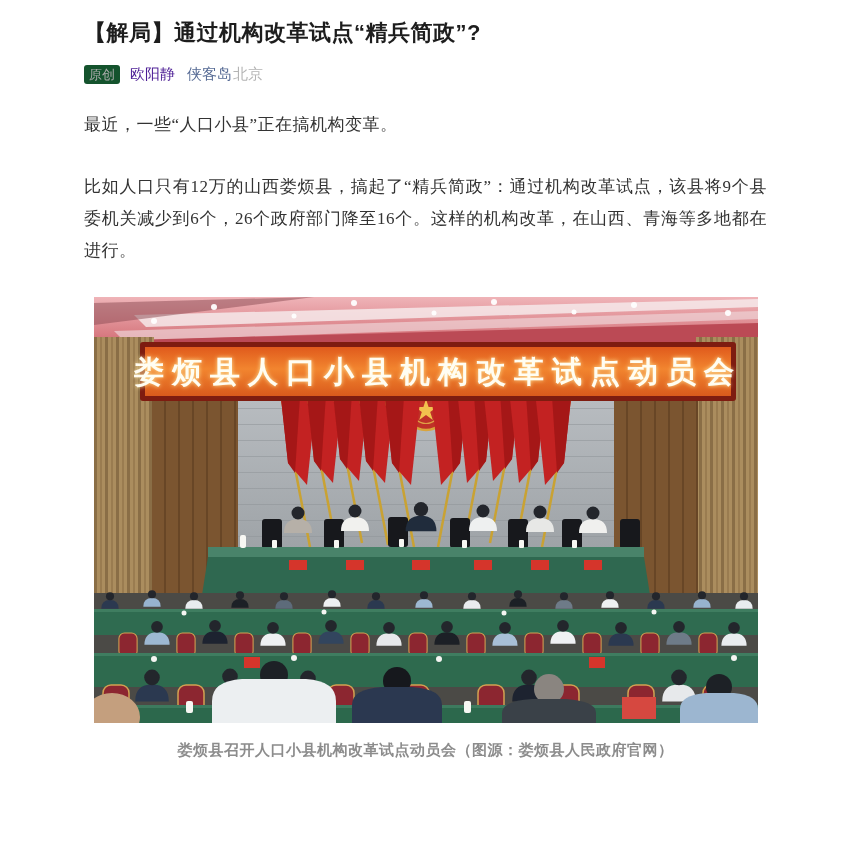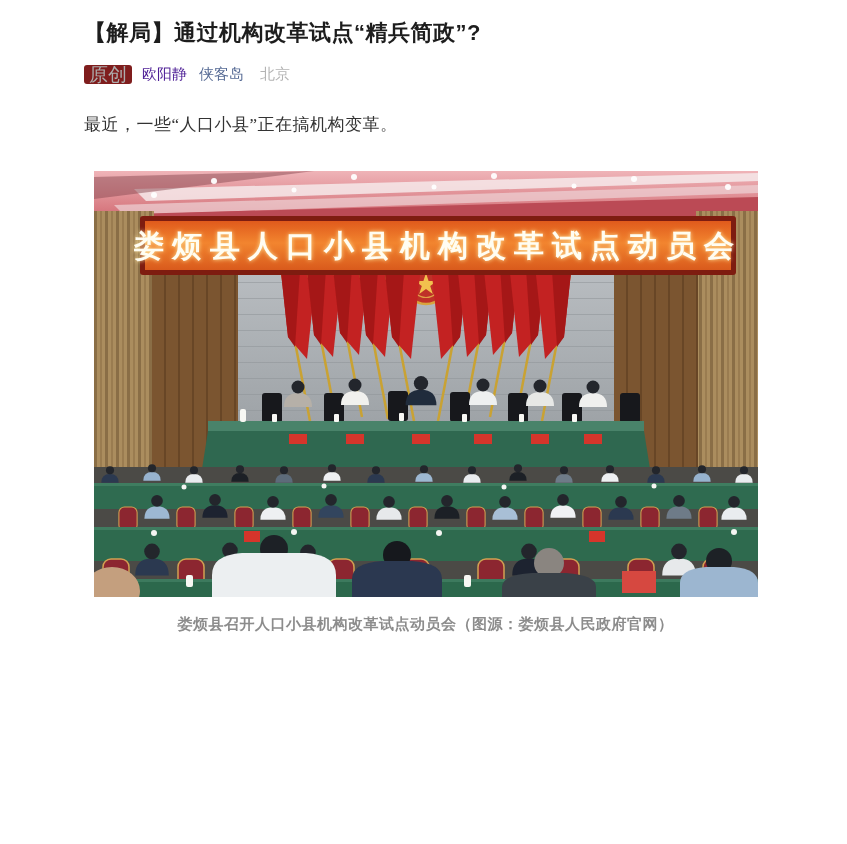--- a/index.html
+++ b/index.html
@@ -3,24 +3,24 @@
 <meta charset="utf-8">
 <style>
   * { box-sizing: border-box; margin: 0; padding: 0; }
   html,body { width: 847px; height: 844px; background: #ffffff; overflow: hidden;
     font-family: "Liberation Sans", "DejaVu Sans", sans-serif; }
   .article { padding: 18px 80px 0 84px; width: 847px; }
   .title { font-size: 22px; line-height: 30px; font-weight: bold; color: #1d1d1d;
     letter-spacing: 0.5px; margin-bottom: 17px; }
   .byline { display: flex; align-items: center; font-size: 15px; color: #9e9e9e;
     margin-bottom: 25px; white-space: nowrap; }
-  .orig-badge { background: #7f1d1d; color: #adadad; font-size: 19px; line-height: 19px;
+  .orig-badge { background: #14532d; color: #adadad; font-size: 13px; line-height: 19px;
     padding: 0 5px; border-radius: 3px; margin-right: 10px; }
   .author { color: #4c1d95; margin-right: 12px; }
-  .account { color: #576b95; font-weight: 500; margin-right: 16px; cursor: pointer; }
+  .account { color: #576b95; font-weight: 500; margin-right: 1px; cursor: pointer; }
   .pubdate { color: #b4b4b4; margin-right: 9px; }
   .publoc { color: #b4b4b4; }
   .para { font-size: 17px; line-height: 32px; color: #333333; letter-spacing: 0.5px;
     text-align: justify; margin-bottom: 30px; font-family: Liberation Serif, serif; }
   .photo-wrap { margin-top: 15px; width: 683px; text-align: center; }
   .photo-frame { display: inline-block; width: 664px; height: 426px; line-height: 0;
     cursor: pointer; }
   .caption { margin-top: 12px; text-align: center; font-size: 15px; font-weight: bold;
     color: #8c8c8c; letter-spacing: 0.5px; line-height: 22px; }
   .bannertxt { font-weight: bold; font-family: "Liberation Sans", "DejaVu Sans", sans-serif; }
@@ -33,20 +33,21 @@
   <h1 class="title">【解局】通过机构改革试点“精兵简政”?</h1>
 
   <div class="byline">
     <span class="orig-badge">原创</span>
     <span class="author">欧阳静</span>
     <span class="account">侠客岛</span>
     <span class="publoc">北京</span>
   </div>
 
   <p class="para">最近，一些“人口小县”正在搞机构变革。</p>
+  <p class="para">比如人口只有12万的山西娄烦县，搞起了“精兵简政”：通过机构改革试点，该县将9个县委机关减少到6个，26个政府部门降至16个。这样的机构改革，在山西、青海等多地都在进行。</p>
 
   <div class="photo-wrap">
     <div class="photo-frame">
       <svg viewBox="0 0 664 426" width="664" height="426">
         <defs>
           <linearGradient id="ceil" x1="0" y1="0" x2="0" y2="1">
             <stop offset="0" stop-color="#efb4b8"></stop>
               <stop offset="1" stop-color="#c9565f"></stop>
           </linearGradient>
           <linearGradient id="led" x1="0" y1="0" x2="0" y2="1">

